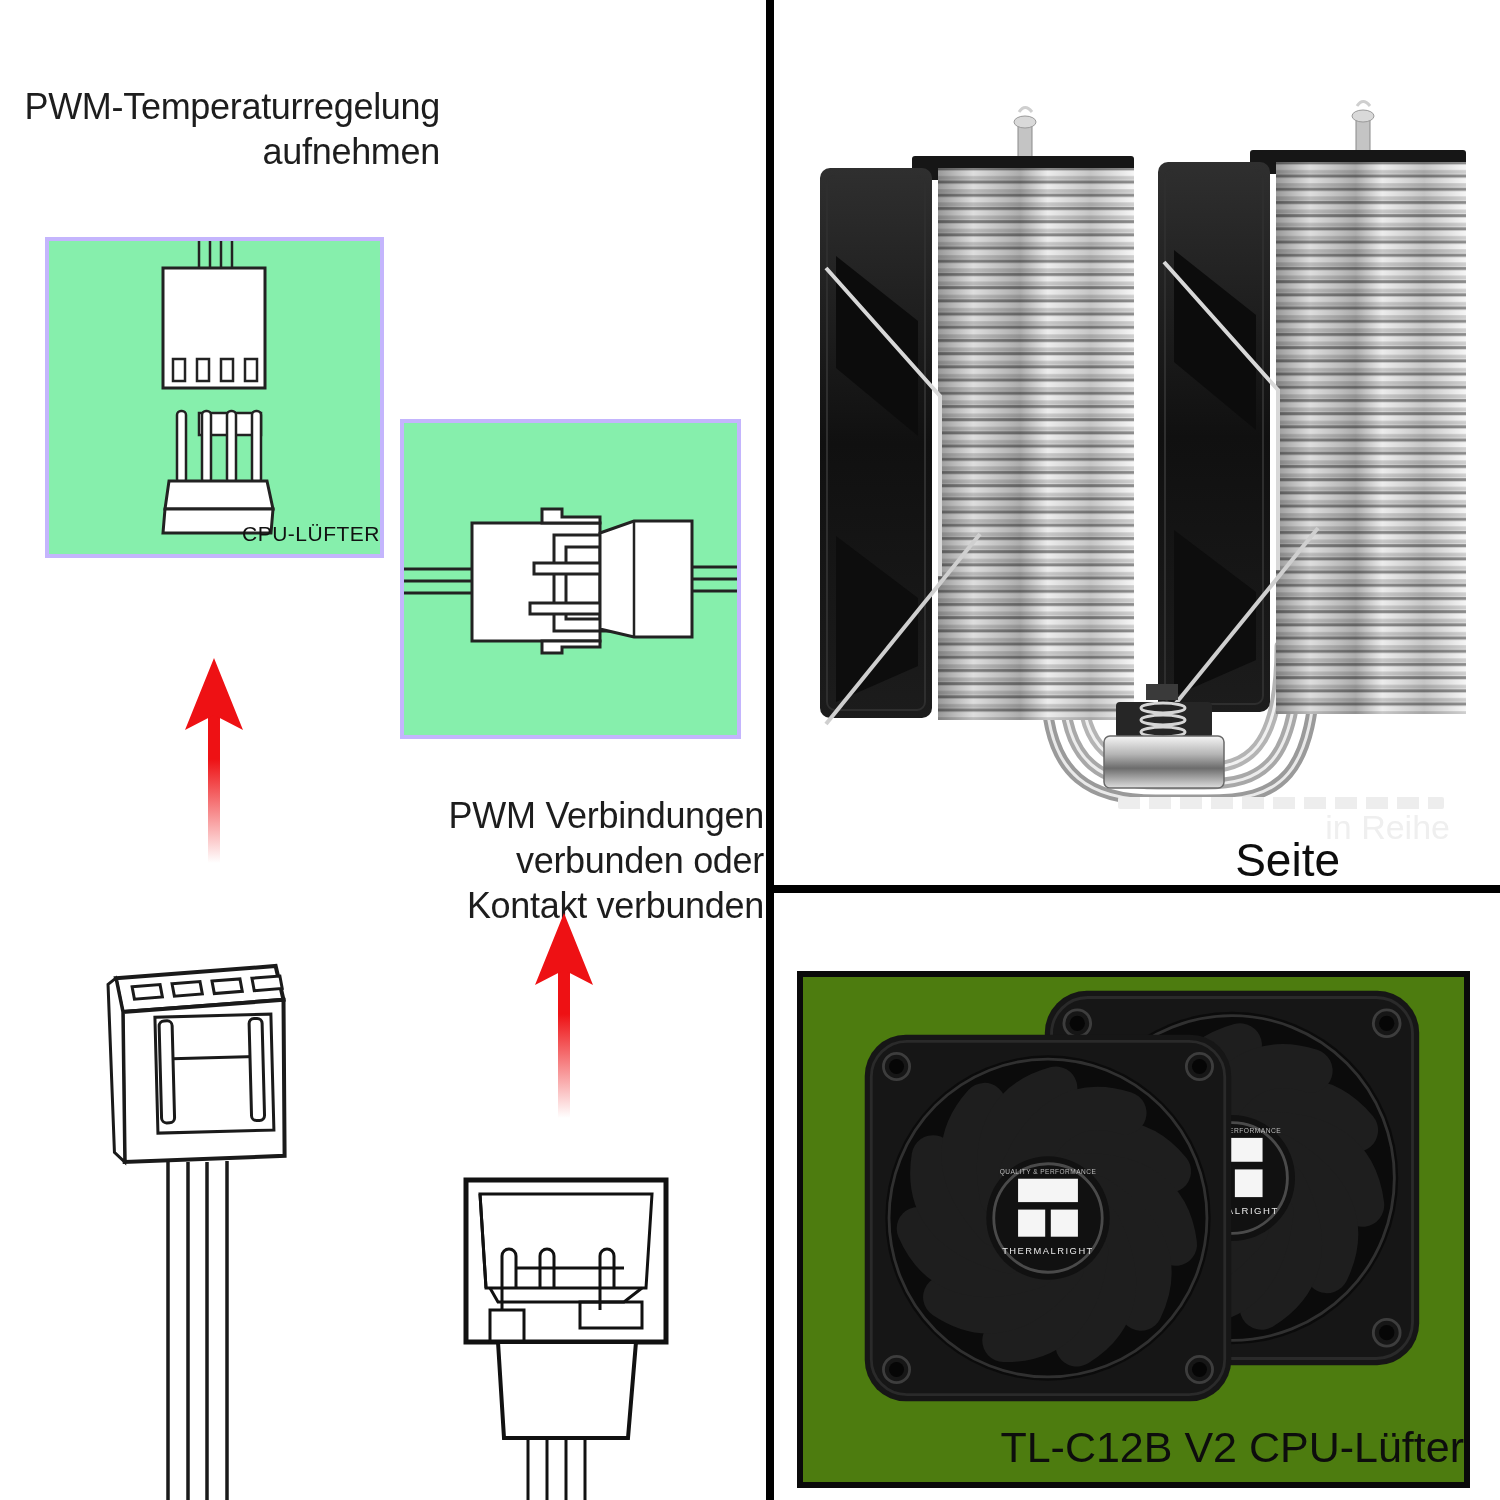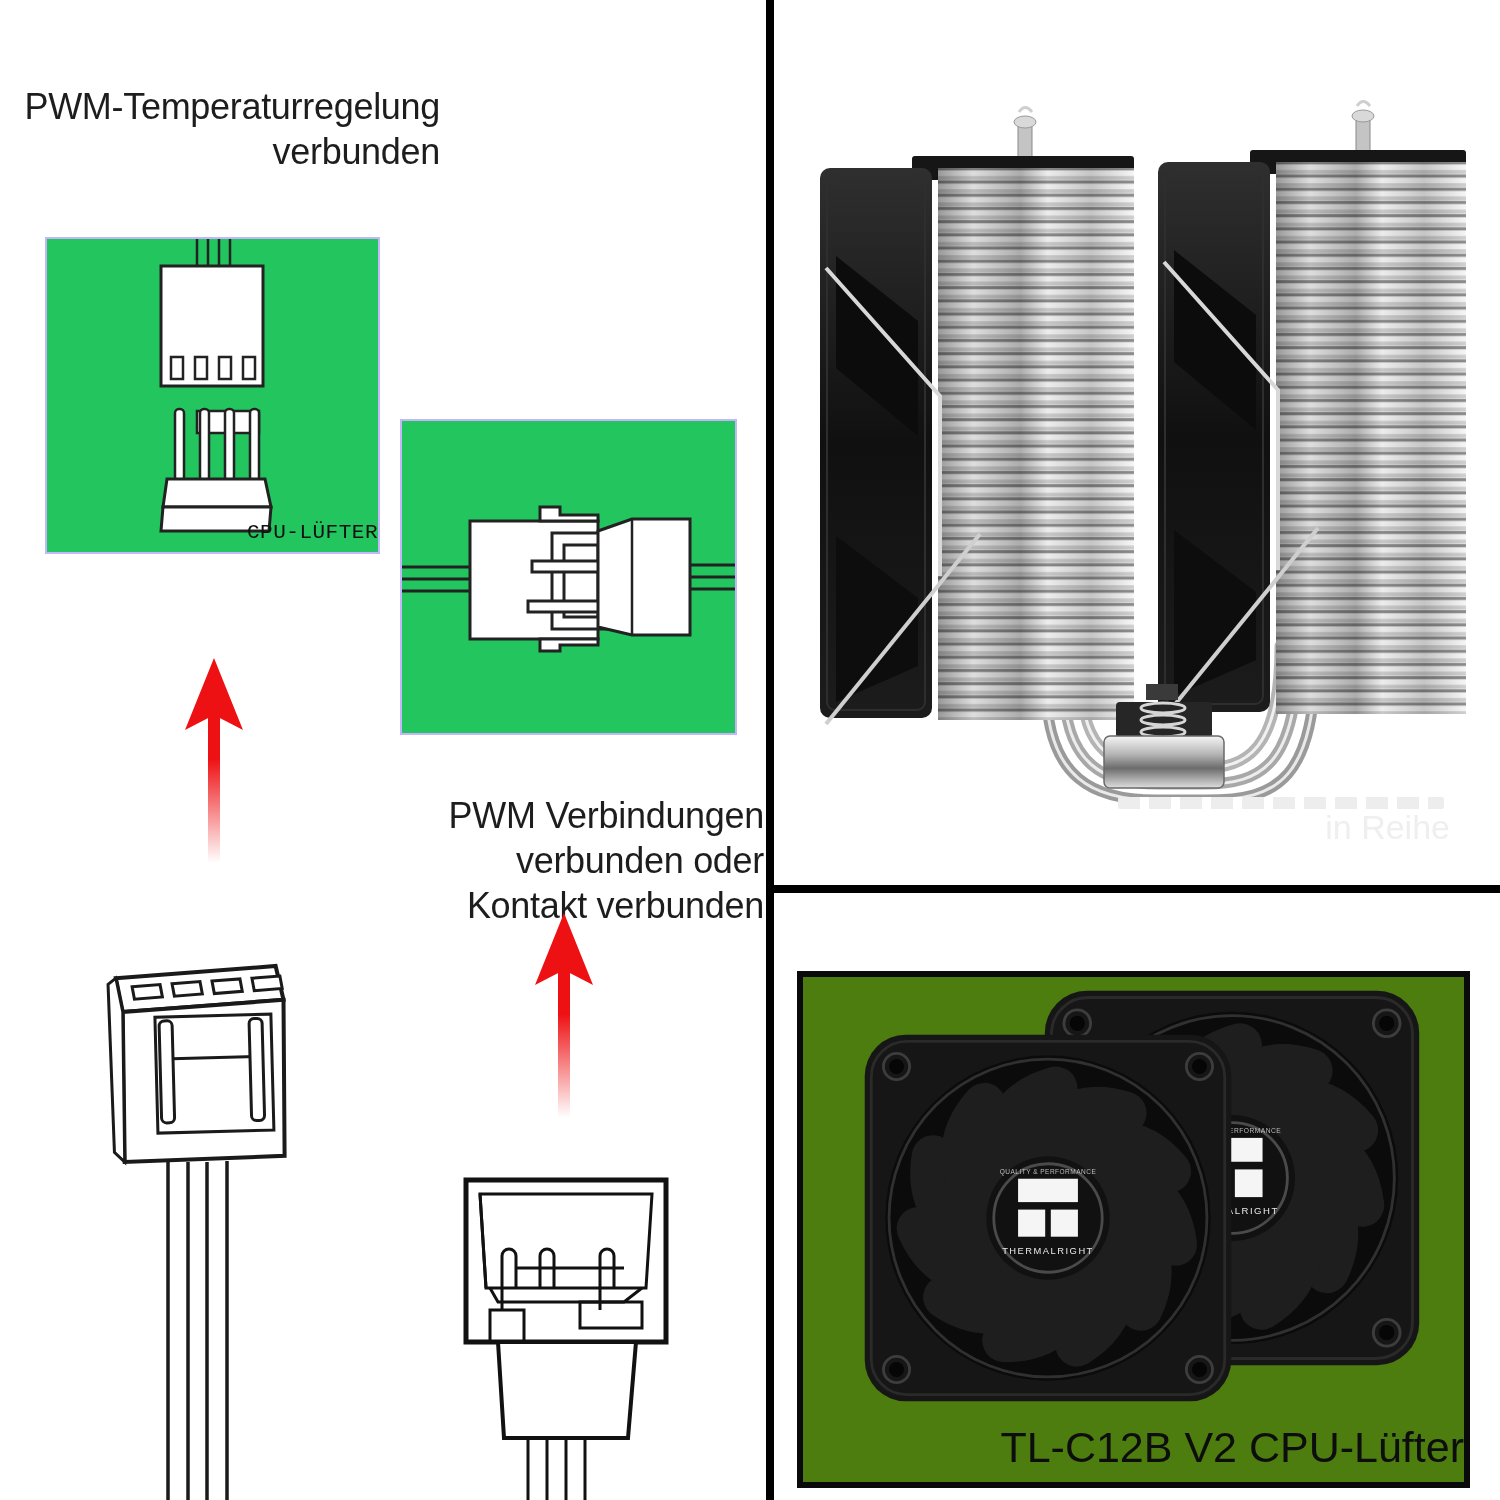--- a/index.html
+++ b/index.html
@@ -1,38 +1,38 @@
 <!DOCTYPE html>
 <html><head>
 <meta charset="utf-8">
 <style>
   html,body{margin:0;padding:0;background:#fff;}
   #stage{position:relative;width:1500px;height:1500px;background:#ffffff;overflow:hidden;
          font-family:"Liberation Sans", sans-serif;color:#1d1d1d;}
   .abs{position:absolute;}
   .ctext{text-align:right;}
   .title{font-size:36px;line-height:45px;letter-spacing:-0.3px;color:#1d1d1d;}
-  .framebox{border:2px solid #c4b5fd;background:#22c55e;font-family:Liberation Mono, monospace;}
+  .framebox{border:4px solid #c4b5fd;background:#86efac;}
   .thinframebox{border:6px solid #0a0a0a;background:#4d7c0f;}
   .boxlabel{font-size:21px;letter-spacing:0.5px;color:#111;}
   .caption-lg{font-size:46px;color:#0d0d0d;}
   .caption-fan{font-size:43px;color:#0d0d0d;}
   .watermark-txt{font-size:34px;color:#efefef;}
   .wm-strip{background:repeating-linear-gradient(90deg,#ededed 0 22px,#ffffff 22px 31px);border-radius:2px;}
   .divider{background:#000;}
   svg{display:block;}
 </style>
 </head>
 <body>
 
 <div id="stage">
 
   <div class="abs ctext title" style="left:0;top:84px;width:440px;">
     <div>PWM-Temperaturregelung</div>
-    <div>verbunden</div>
+    <div>aufnehmen</div>
   </div>
 
   <div class="abs framebox" style="left:45px;top:237px;width:331px;height:313px;">
     <svg class="abs" style="left:0;top:0;" width="331" height="313" viewBox="0 0 331 313">
       <g stroke="#222" fill="none" stroke-width="2.5">
         <line x1="150" y1="0" x2="150" y2="27"></line>
           <line x1="161" y1="0" x2="161" y2="27"></line>
         <line x1="172" y1="0" x2="172" y2="27"></line>
           <line x1="183" y1="0" x2="183" y2="27"></line>
       </g>
@@ -235,20 +235,21 @@
         <ellipse cx="357" cy="646" rx="22" ry="5"></ellipse>
         <ellipse cx="357" cy="658" rx="22" ry="5"></ellipse>
       </g>
       <rect x="298" y="650" width="120" height="52" rx="6" fill="url(#chromeGrad)" stroke="#6a6a6a" stroke-width="1.5"></rect>
     </g>
   </svg>
 
   <div class="abs wm-strip" style="left:1118px;top:797px;width:326px;height:12px;"></div>
   <div class="abs ctext watermark-txt" style="left:1150px;top:808px;width:300px;">in Reihe</div>
 
+  <div class="abs ctext caption-lg" style="left:1040px;top:833px;width:300px;">Seite</div>
 
   <div class="abs thinframebox" style="left:797px;top:971px;width:661px;height:505px;">
     <svg class="abs" style="left:0;top:0;" width="661" height="505" viewBox="0 0 661 505">
       <defs>
         <symbol id="fan120" viewBox="0 0 400 400">
           <rect x="4" y="4" width="392" height="392" rx="44" fill="#161616"></rect>
           <rect x="11" y="11" width="378" height="378" rx="38" fill="none" stroke="#2a2a2a" stroke-width="3"></rect>
           <circle cx="200" cy="200" r="174" fill="#0b0b0b"></circle>
           <circle cx="200" cy="200" r="170" fill="none" stroke="#303030" stroke-width="3"></circle>
           <g stroke="#1e1e1e" stroke-width="46" stroke-linecap="round" fill="none">

